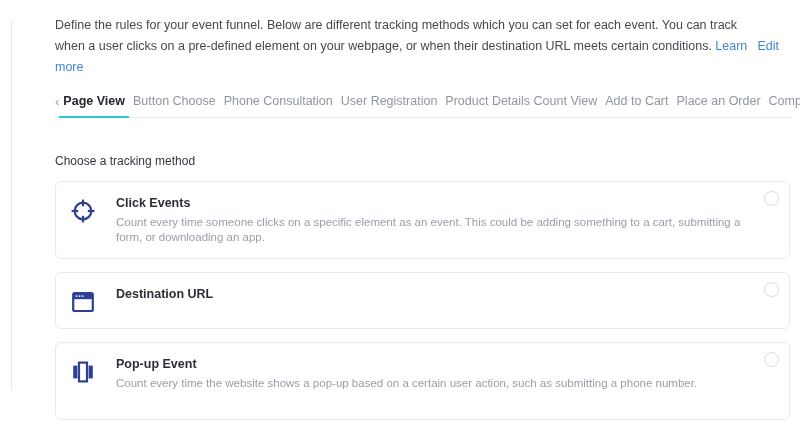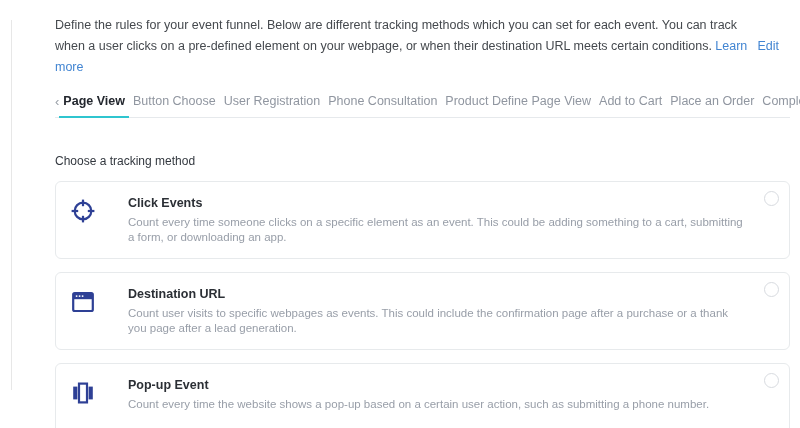--- a/index.html
+++ b/index.html
@@ -20,21 +20,21 @@
     border-bottom: 1px solid #e6e9ec; width: 735px; }
   .chev { color: #9aa0a8; font-size: 13px; padding: 0 0 8px 0; cursor: pointer; line-height: 14px; }
   .tab { font-size: 12.5px; color: #9096a0; padding: 0 4px 9px 4px; cursor: pointer; white-space: nowrap; line-height: 14px; }
   .tab.active { color: #23272e; font-weight: bold; border-bottom: 2px solid #2fc5cf; margin-bottom: -1px; padding-bottom: 8px; }
 
   
   .section-label { margin-top: 36px; font-size: 12px; color: #33383f; }
 
   
   .card { position: relative; margin-top: 13px; width: 735px; border: 1px solid #e7eaec;
-    border-radius: 6px; padding: 13px 40px 13px 14px; display: flex; align-items: flex-start; cursor: pointer; background: #fff; gap: 12px; }
+    border-radius: 6px; padding: 13px 40px 13px 14px; display: flex; align-items: flex-start; cursor: pointer; background: #fff; }
   .card.tall { min-height: 78px; }
   .card .icon { flex: 0 0 26px; margin-top: 3px; }
   .card-text { margin-left: 20px; }
   .card-title { font-size: 12.5px; font-weight: bold; color: #2b2f35; line-height: 17px; }
   .card-desc { margin-top: 3px; font-size: 11.5px; color: #989ea8; line-height: 15px; }
   .radio { position: absolute; top: 9px; right: 10px; width: 15px; height: 15px;
     border: 1px solid #d8dbe0; border-radius: 50%; background: #fff; cursor: pointer; }
 
   svg { display: block; }
 </style>
@@ -50,23 +50,23 @@
       <p class="desc"><span>Define the rules for your event funnel. Below are different tracking methods which you can set for each event. You can track when a user clicks on a pre-defined element on your webpage, or when their destination URL meets certain conditions.</span>
         <a class="link">Learn more</a>
       </p>
       <a class="link edit-link">Edit</a>
     </div>
 
     <div class="tabs">
       <span class="chev">‹</span>
       <span class="tab active">Page View</span>
       <span class="tab">Button Choose</span>
+      <span class="tab">Phone Consultation</span>
       <span class="tab">User Registration</span>
-      <span class="tab">Phone Consultation</span>
-      <span class="tab">Product Define Page View</span>
+      <span class="tab">Product Details Count View</span>
       <span class="tab">Add to Cart</span>
       <span class="tab">Place an Order</span>
       <span class="tab">Complete Pay</span>
 
     </div>
 
     <div class="section-label">Choose a tracking method</div>
 
     <div class="card">
       <span class="icon">
@@ -90,21 +90,20 @@
         <svg width="26" height="26" viewBox="0 0 26 26">
           <rect x="3.2" y="4" width="19.6" height="18" rx="1.5" fill="none" stroke="#2e4095" stroke-width="2.2"></rect>
           <rect x="3.2" y="4" width="19.6" height="6.2" fill="#2e4095"></rect>
           <circle cx="6.6" cy="7.1" r="0.95" fill="#ffffff"></circle>
           <circle cx="9.6" cy="7.1" r="0.95" fill="#ffffff"></circle>
           <circle cx="12.6" cy="7.1" r="0.95" fill="#ffffff"></circle>
         </svg>
       </span>
       <div class="card-text">
         <div class="card-title">Destination URL</div>
-        <div class="card-desc">Count user visits to specific webpages as events. This could include the confirmation page after a purchase or a thank you page after a lead generation.</div>
       </div>
       <span class="radio"></span>
     </div>
 
     <div class="card tall">
       <span class="icon">
         <svg width="26" height="26" viewBox="0 0 26 26">
           <rect x="3.2" y="6.6" width="4.2" height="12.8" fill="#2e4095"></rect>
           <rect x="18.6" y="6.6" width="4.2" height="12.8" fill="#2e4095"></rect>
           <rect x="9" y="3.6" width="8" height="18.8" fill="#ffffff" stroke="#2e4095" stroke-width="2.2"></rect>

